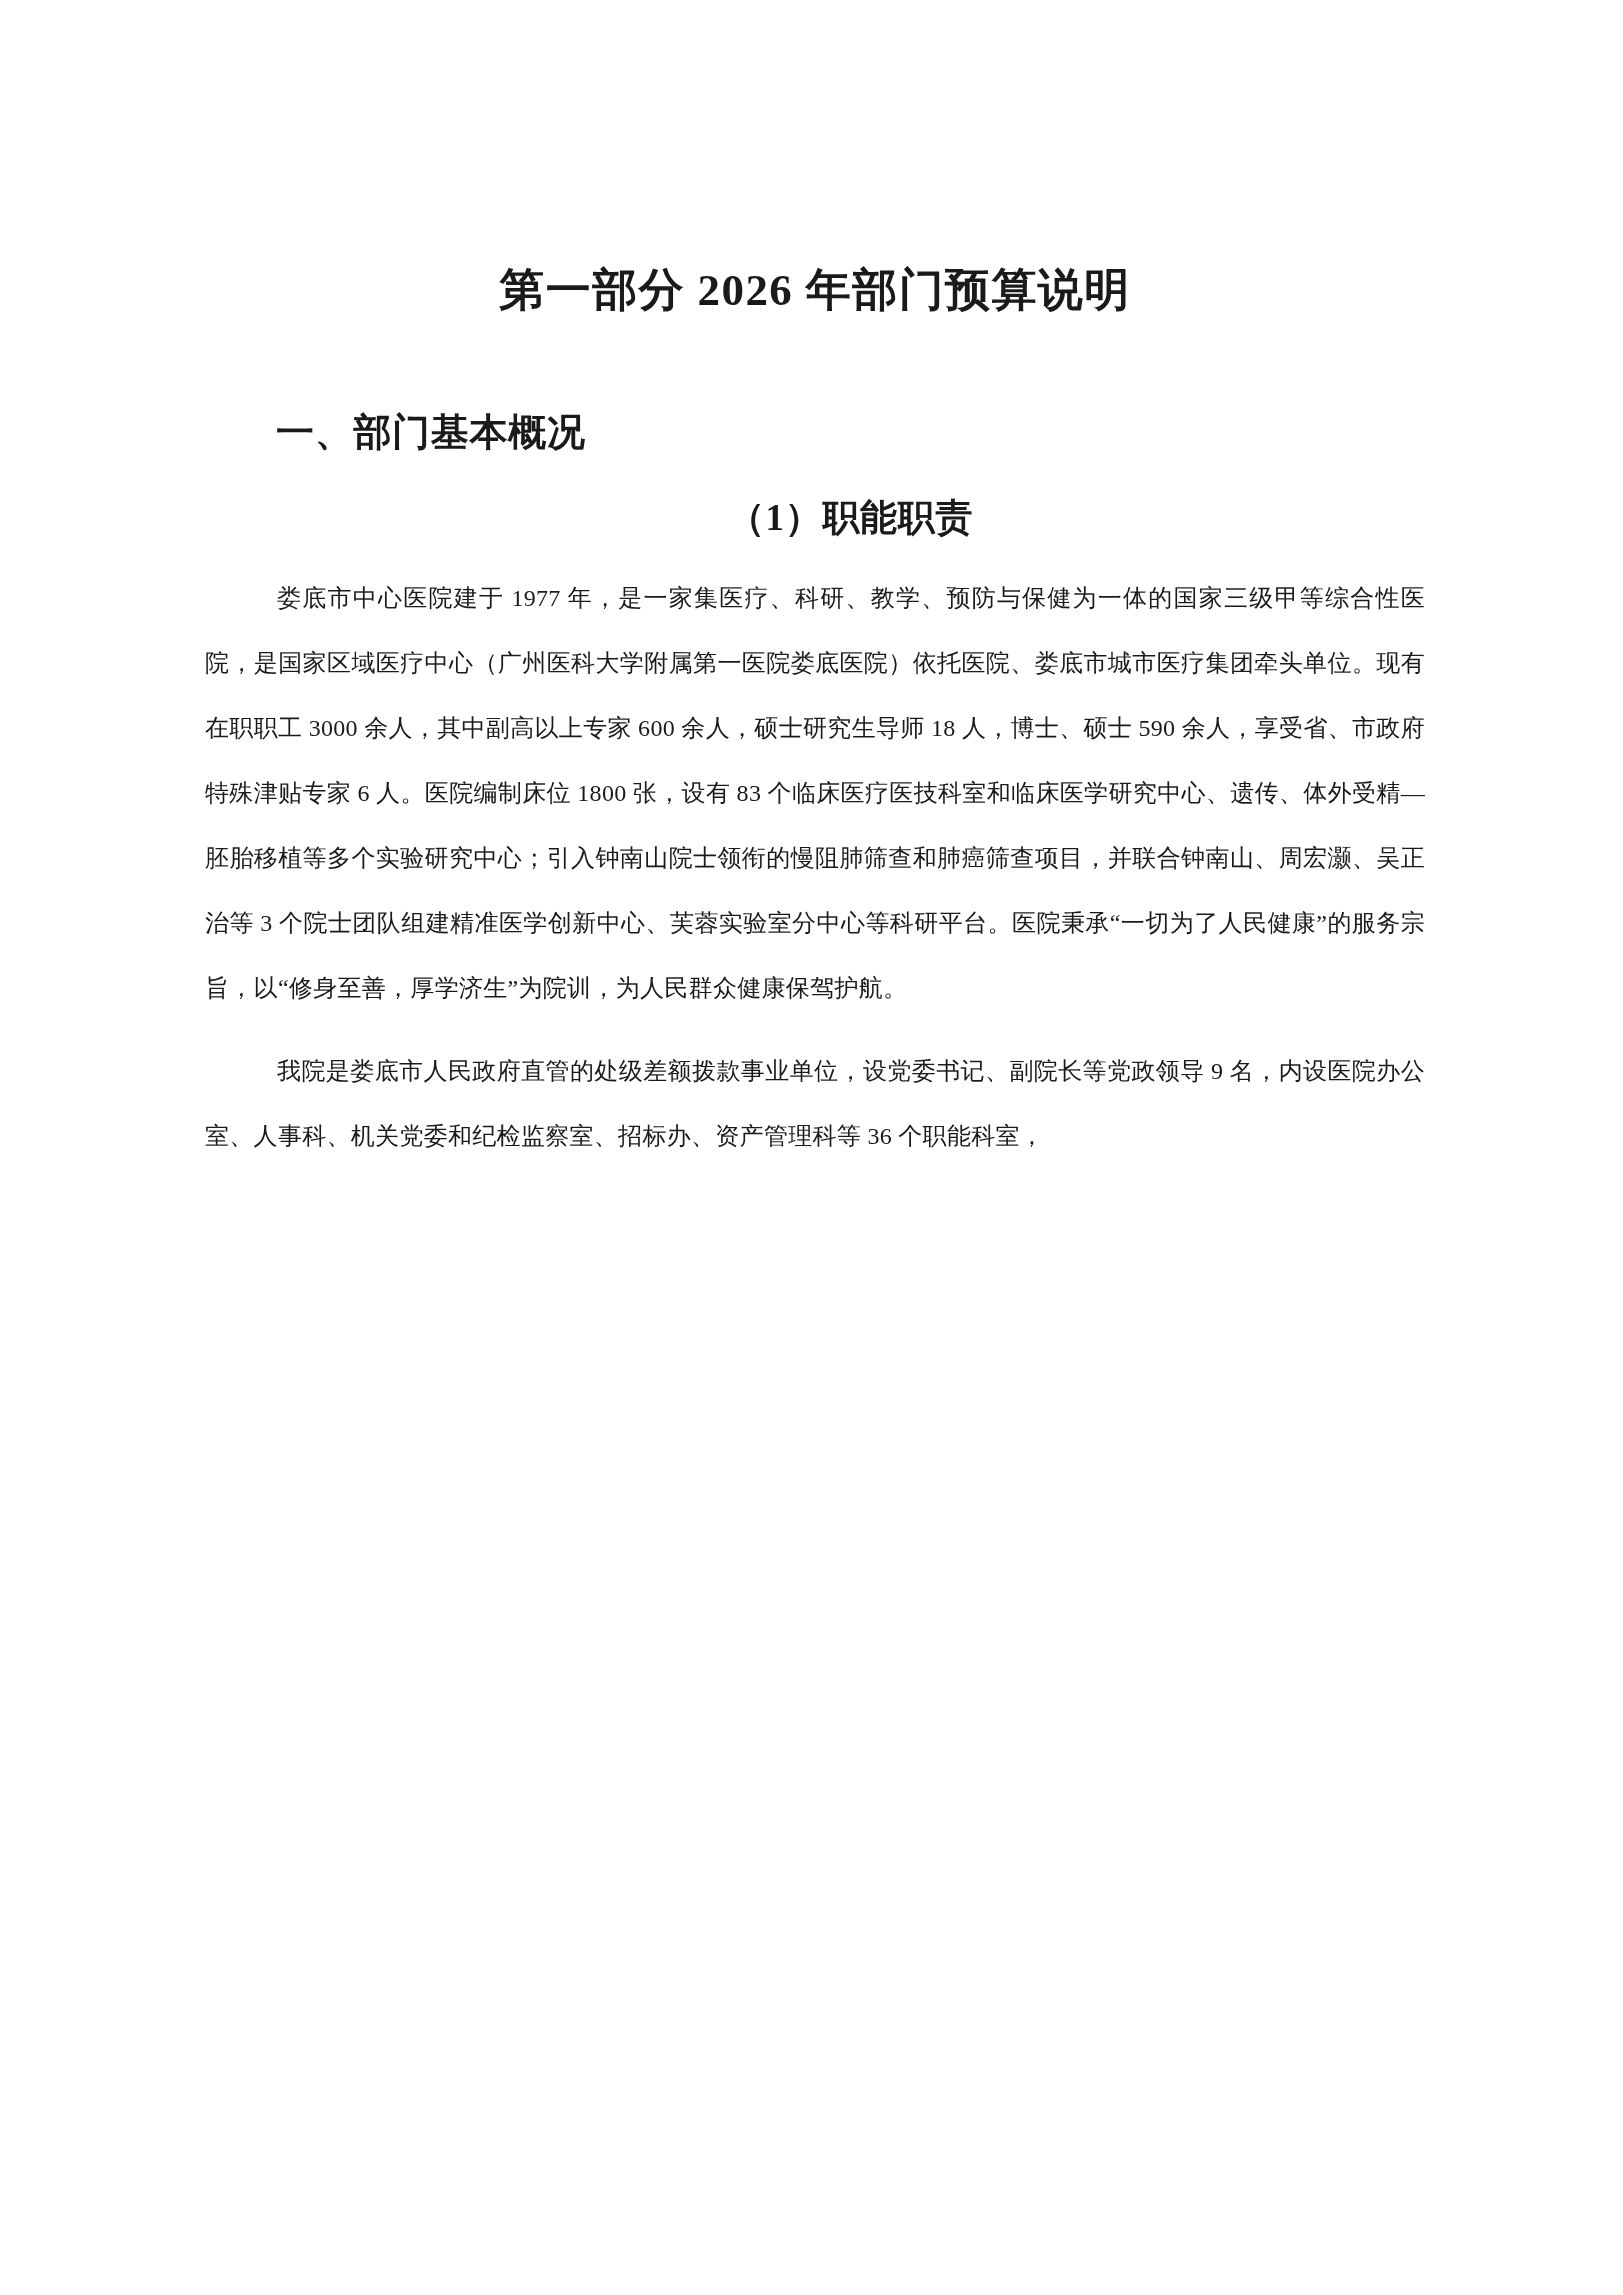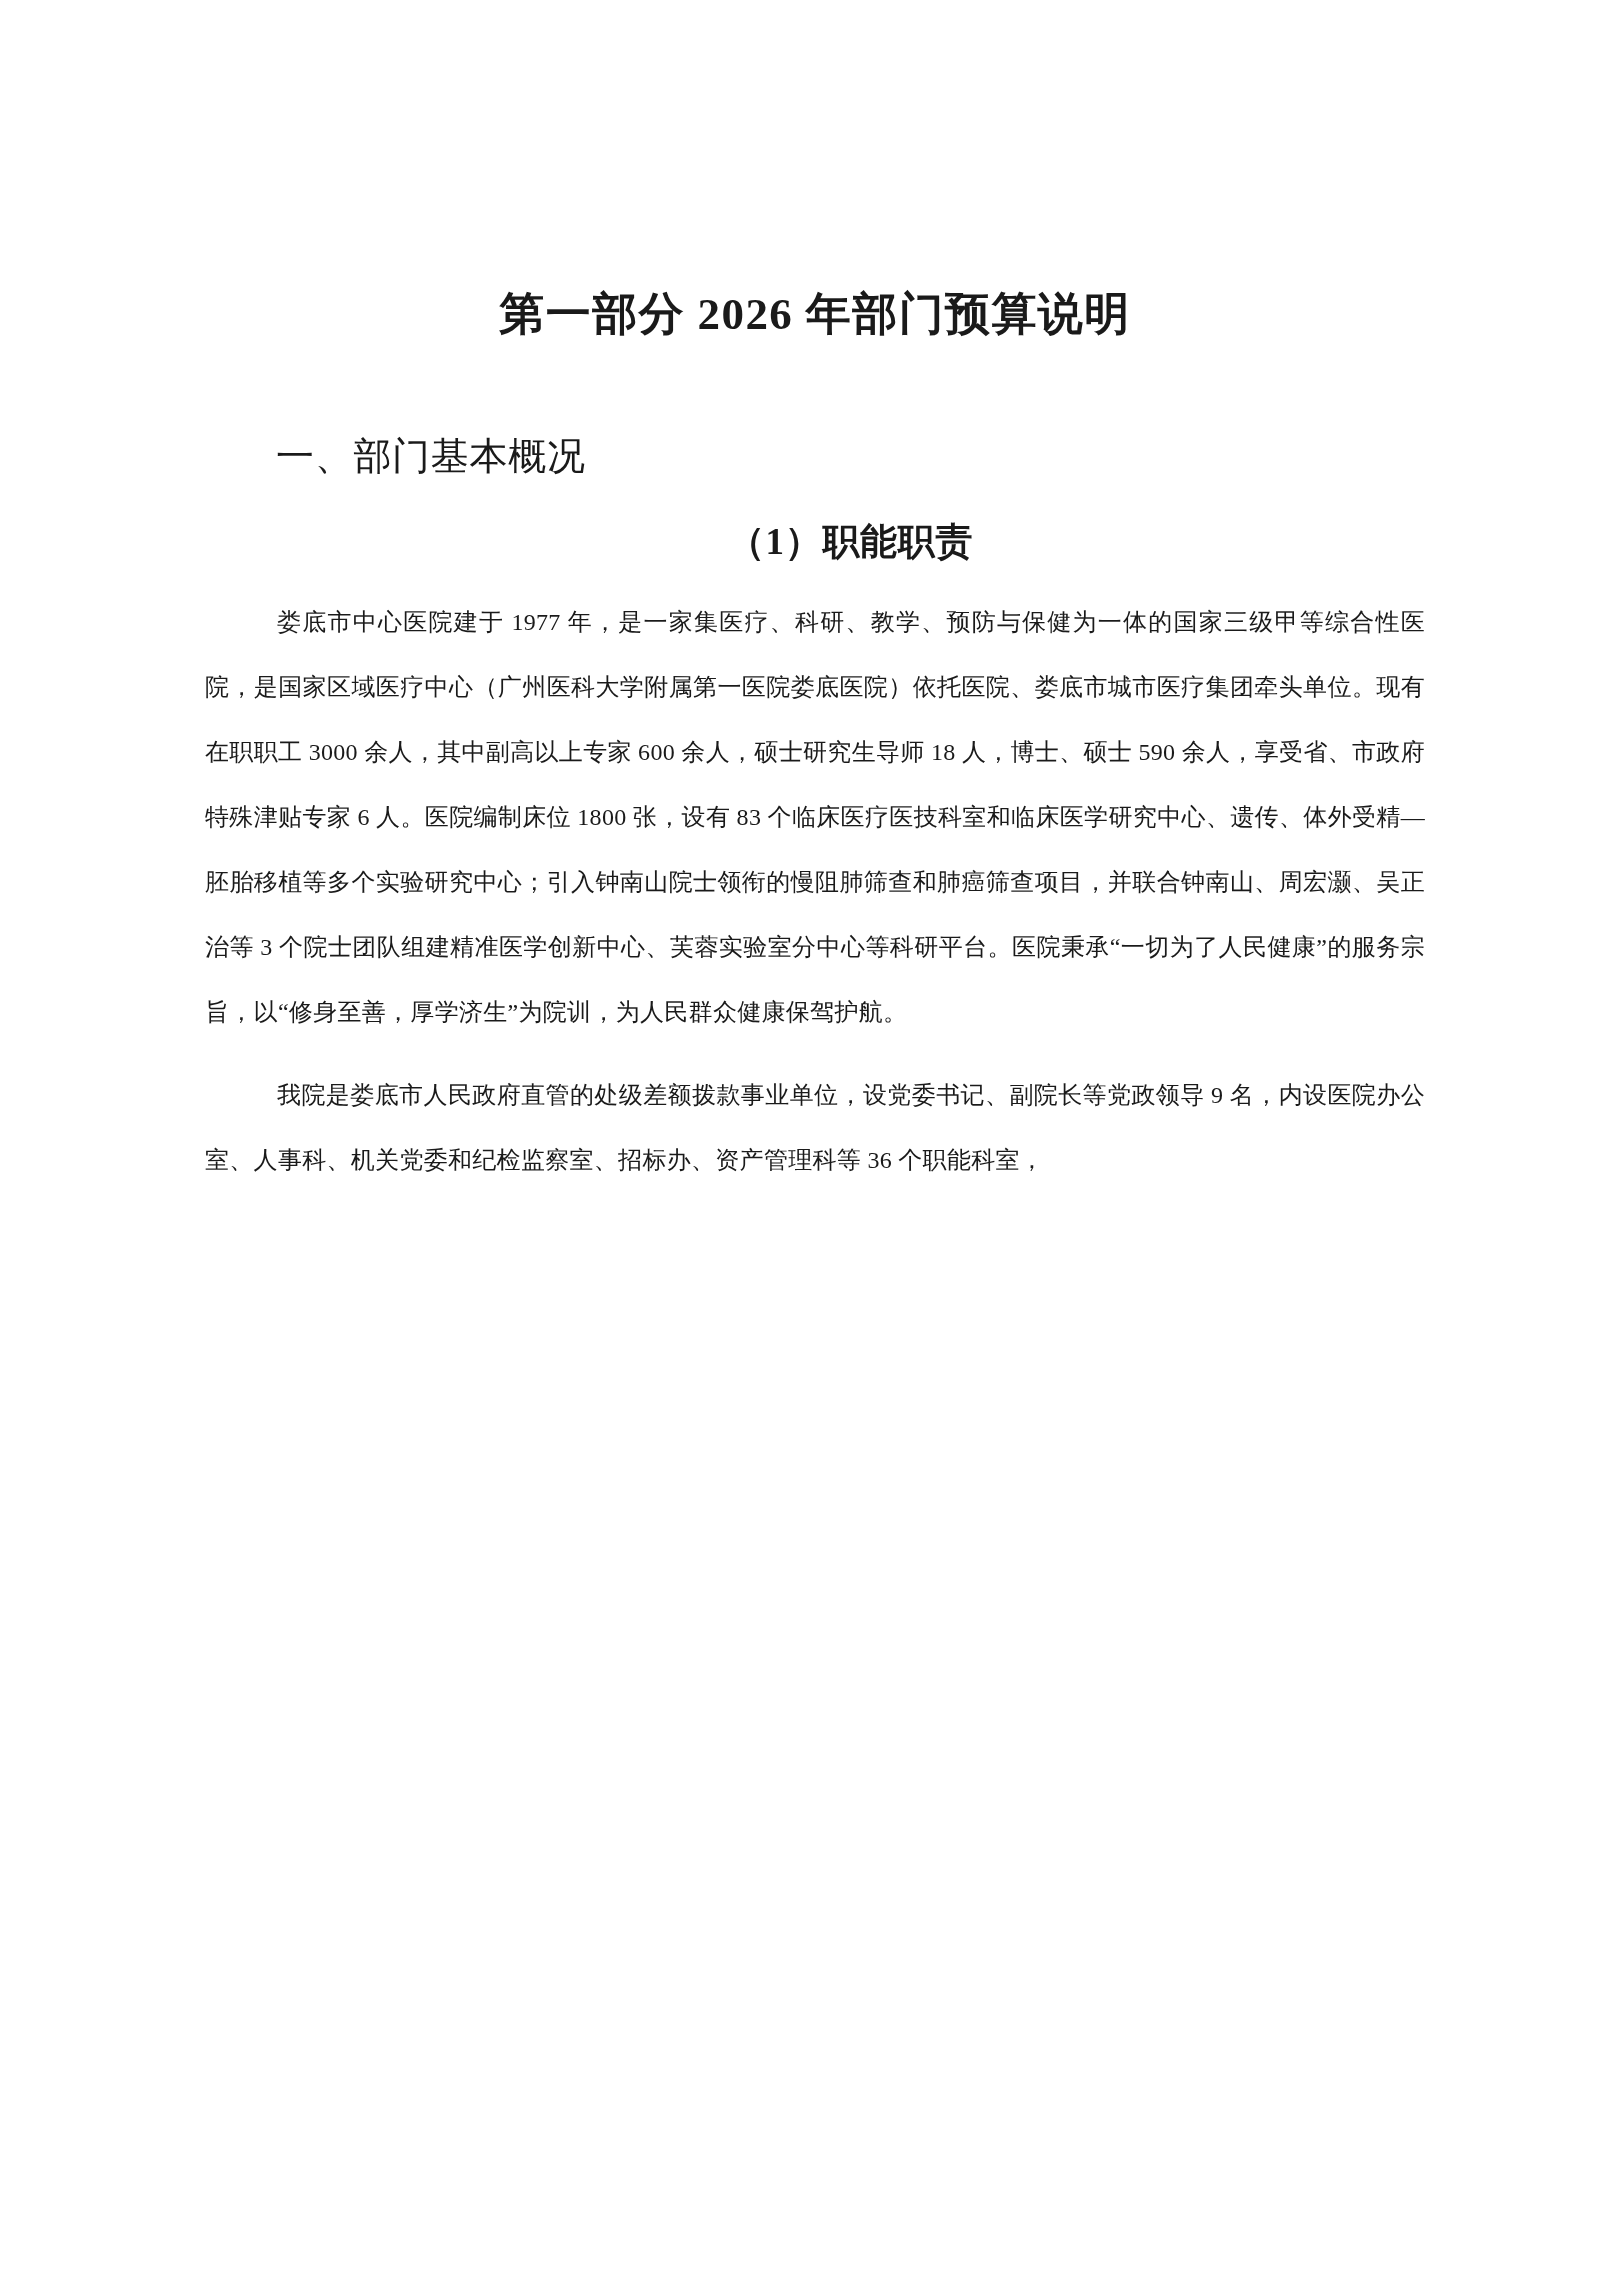--- a/index.html
+++ b/index.html
@@ -11,39 +11,38 @@
     font-family: "Liberation Serif", "DejaVu Serif", serif;
     color: #1a1a1a;
   }
   .page {
     width: 1623px;
     height: 2078px;
     box-sizing: border-box;
     background: #ffffff;
     position: relative;
     overflow: hidden;
-    margin-top: 24px;
   }
   .content {
     position: absolute;
     left: 205px;
     top: 259px;
     width: 1220px;
   }
   .doc-title {
     font-size: 45px;
     font-weight: bold;
     text-align: center;
     letter-spacing: 1.4px;
     margin: 0 0 82px 0;
     line-height: 1.4;
   }
   .section-heading {
     font-size: 38px;
-    font-weight: normal;
+    font-weight: bold;
     margin: 0 0 29px 0;
     padding-left: 71px;
     letter-spacing: 0.7px;
     line-height: 1.5;
   }
   .sub-heading {
     font-size: 37px;
     font-weight: bold;
     margin: 0 0 20.5px 0;
     padding-left: 71px;

